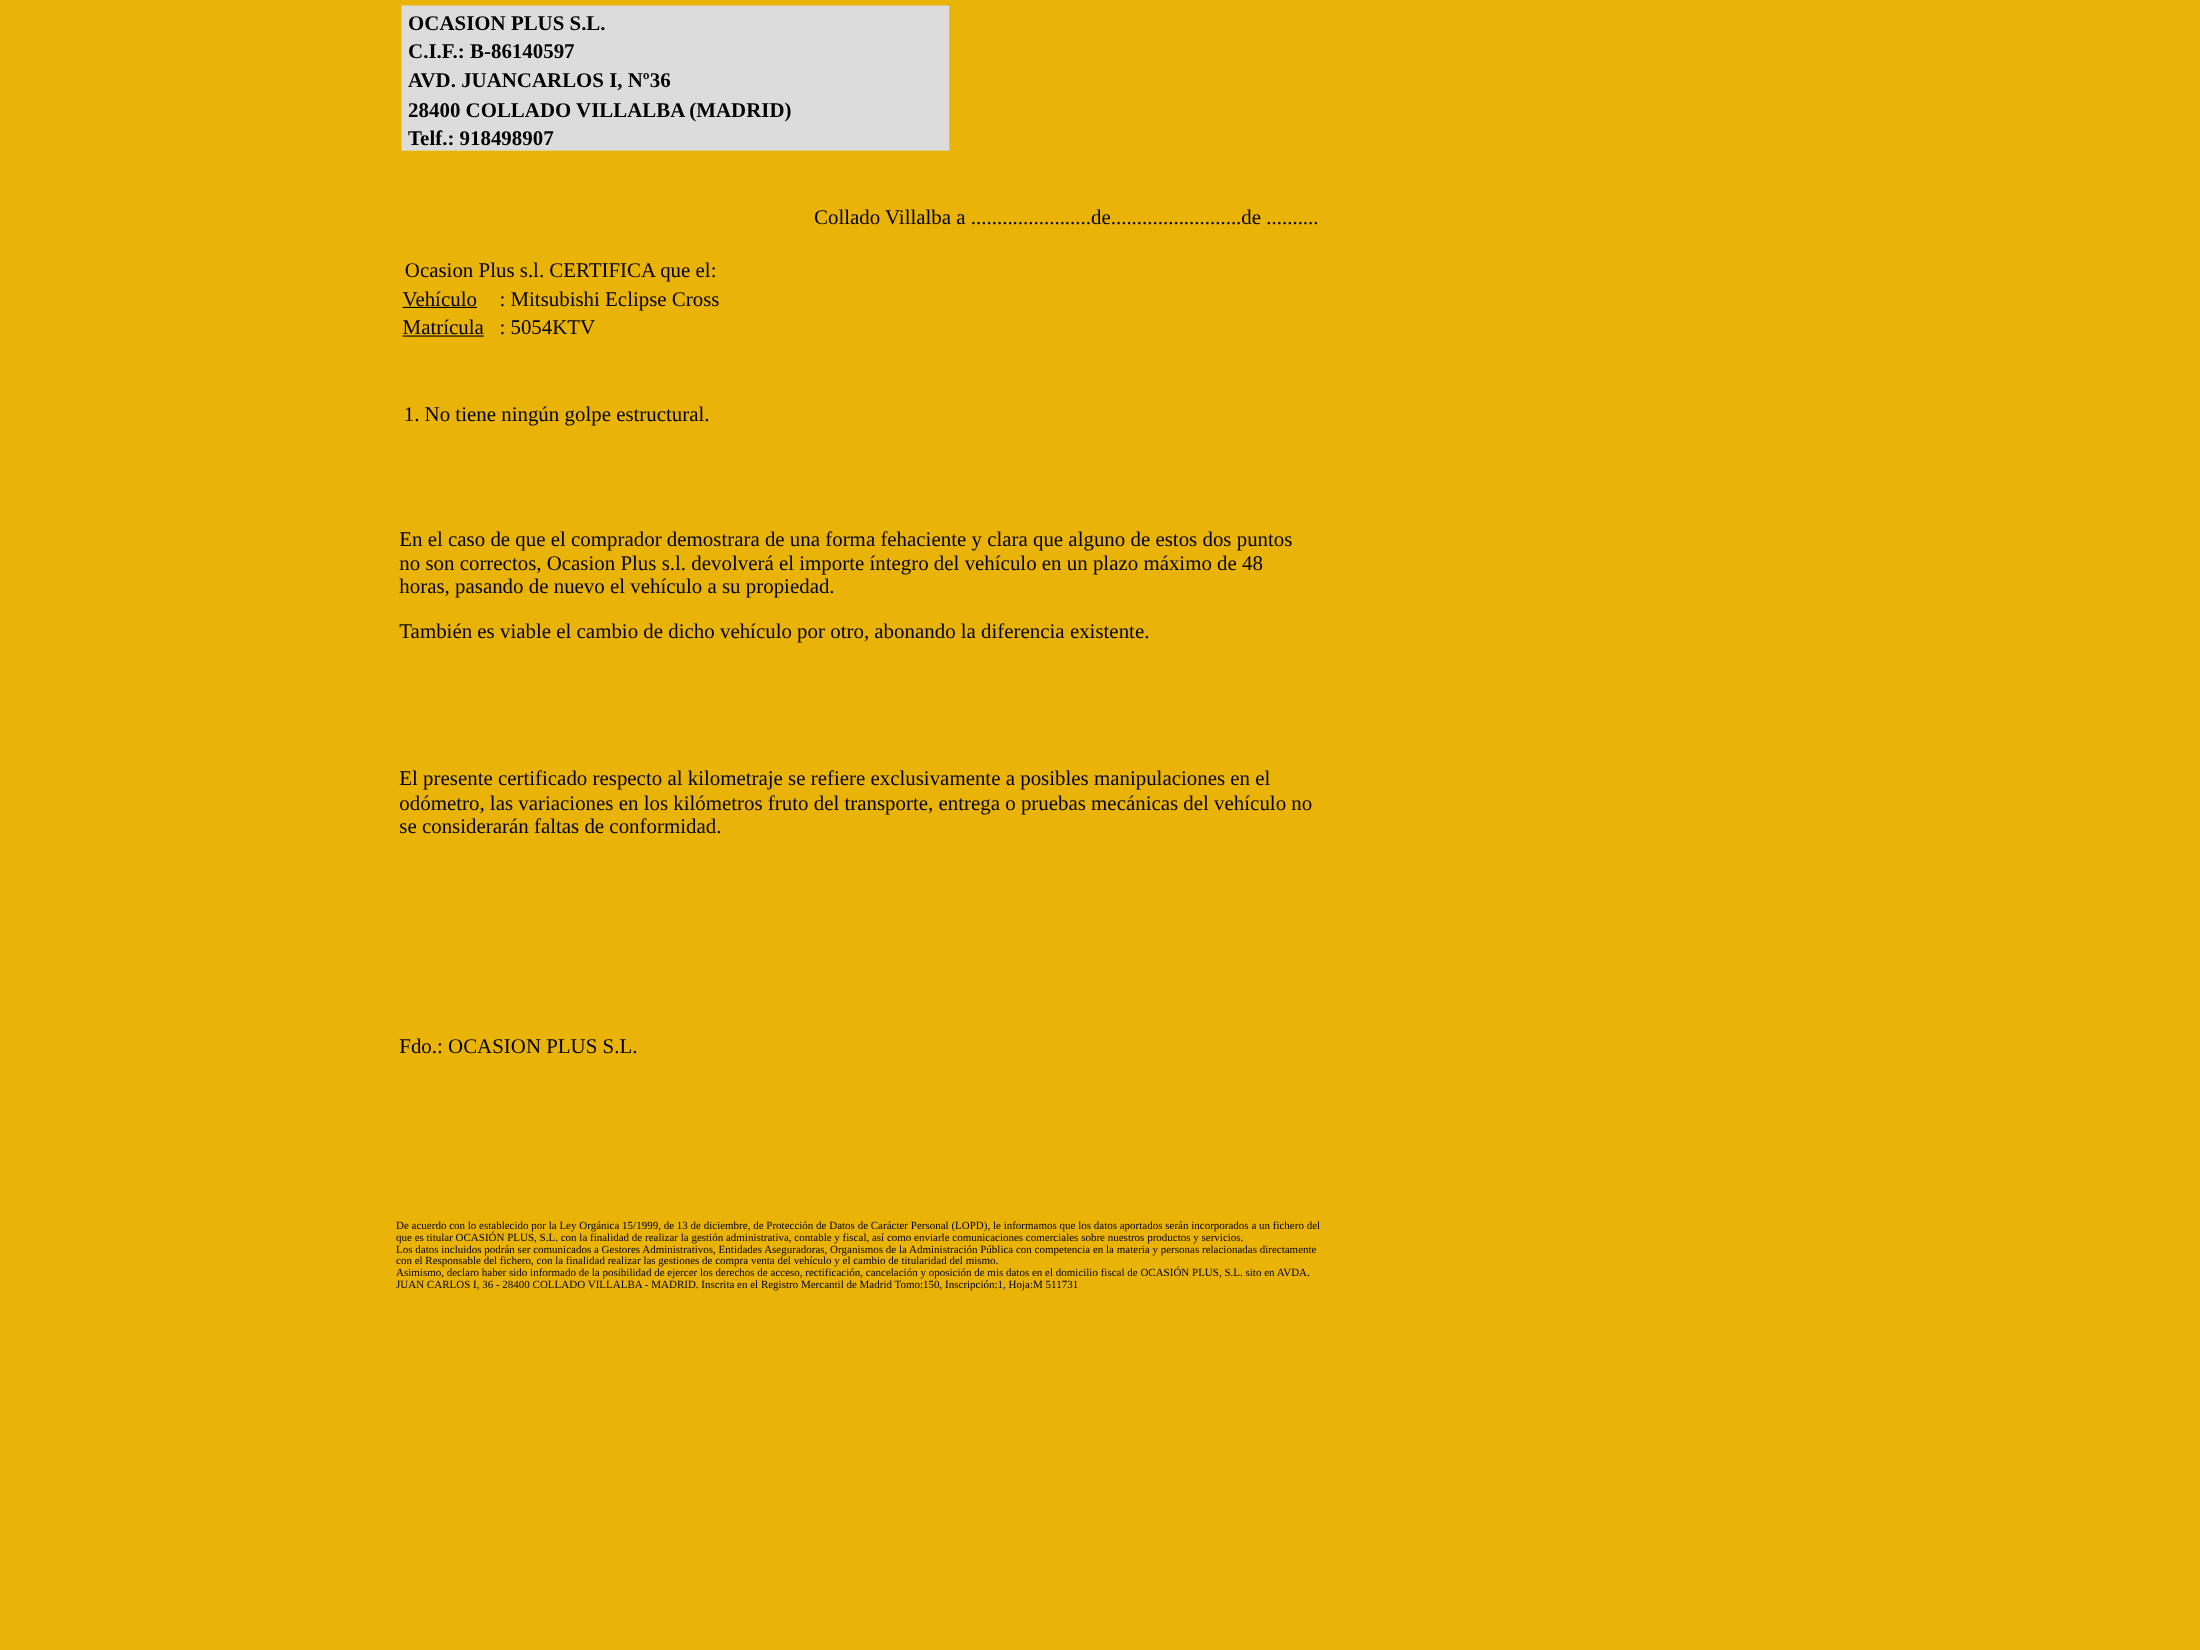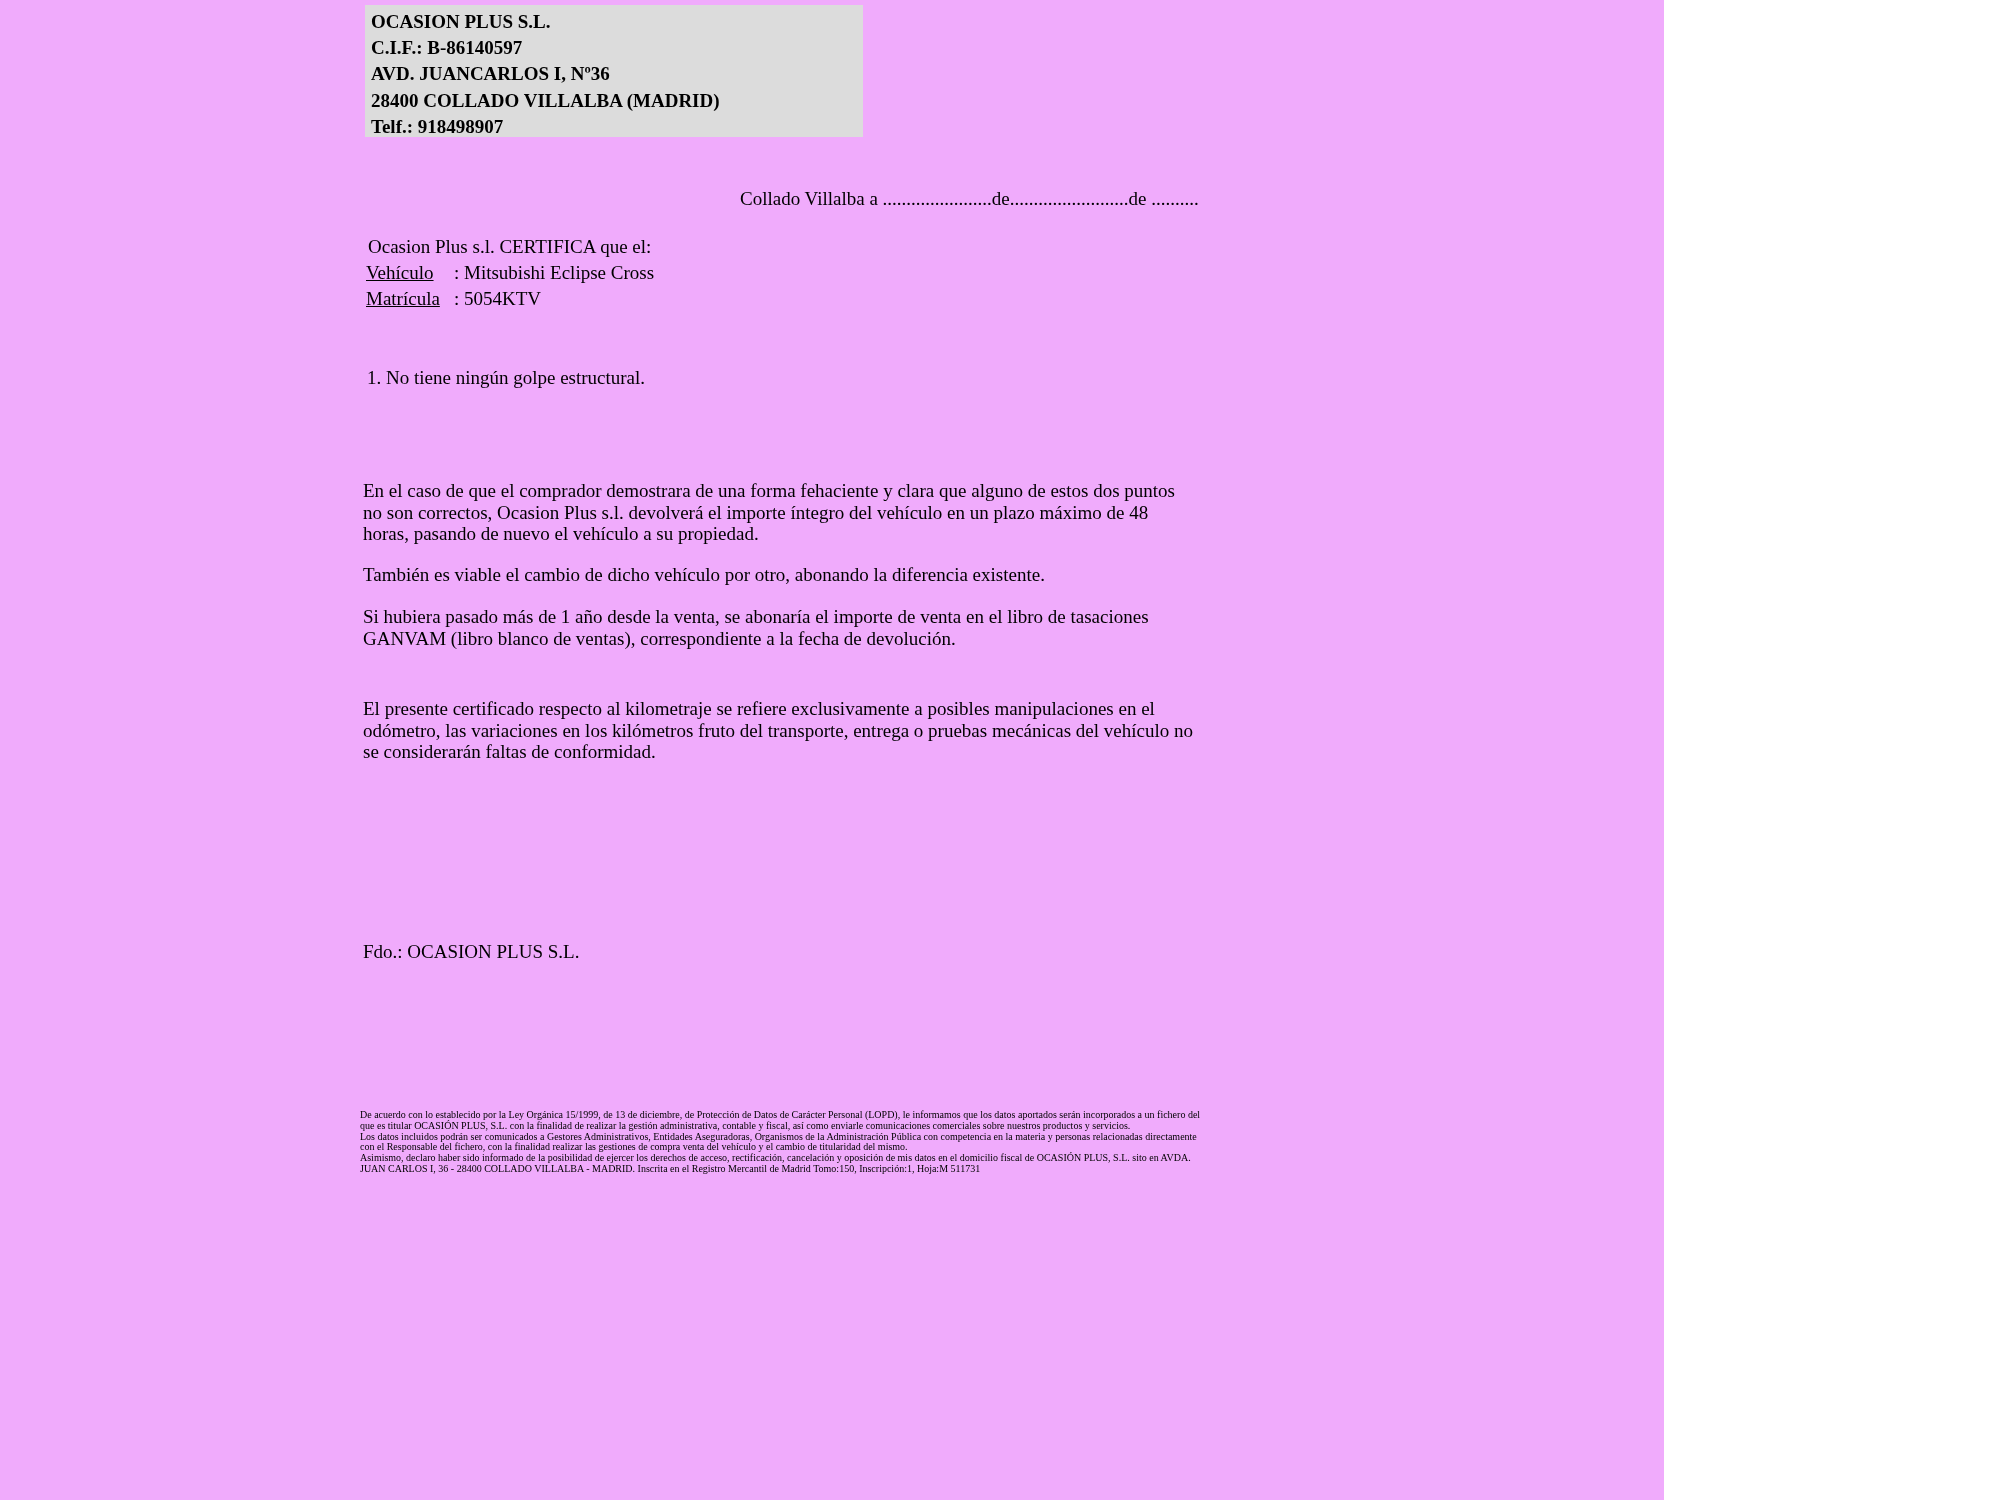--- a/index.html
+++ b/index.html
@@ -7,23 +7,23 @@
   body {
     width: 2000px;
     height: 1500px;
     font-family: "Liberation Serif", "DejaVu Serif", serif;
     color: #000000;
     position: relative;
     overflow: hidden;
   }
   .page {
     position: relative;
-    width: 1664px;
+    width: 2000px;
     height: 1500px;
-    background: #f0abfc;
+    background: #eab308;
     text-decoration: underline;
   }
   .header-block {
     position: absolute;
     left: 365px;
     top: 5px;
     width: 498px;
     height: 132px;
     background: #dcdcdc;
     padding: 4px 8px 0 6px;
@@ -119,21 +119,20 @@
   </div>
 
   <div class="cert-row row-plate">
     <span class="label-box"><span>Matrícula</span></span><span>: 5054KTV</span>
   </div>
 
   <div class="point point-1">1. No tiene ningún golpe estructural.</div>
 
   <div class="para para-1">En el caso de que el comprador demostrara de una forma fehaciente y clara que alguno de estos dos puntos no son correctos, Ocasion Plus s.l. devolverá el importe íntegro del vehículo en un plazo máximo de 48 horas, pasando de nuevo el vehículo a su propiedad.</div>
   <div class="para para-2">También es viable el cambio de dicho vehículo por otro, abonando la diferencia existente.</div>
-  <div class="para para-3">Si hubiera pasado más de 1 año desde la venta, se abonaría el importe de venta en el libro de tasaciones GANVAM (libro blanco de ventas), correspondiente a la fecha de devolución.</div>
   <div class="para para-4">El presente certificado respecto al kilometraje se refiere exclusivamente a posibles manipulaciones en el odómetro, las variaciones en los kilómetros fruto del transporte, entrega o pruebas mecánicas del vehículo no se considerarán faltas de conformidad.</div>
 
   <div class="signature">Fdo.: OCASION PLUS S.L.</div>
 
   <div class="legal">
     <p>De acuerdo con lo establecido por la Ley Orgánica 15/1999, de 13 de diciembre, de Protección de Datos de Carácter Personal (LOPD), le informamos que los datos aportados serán incorporados a un fichero del que es titular OCASIÓN PLUS, S.L. con la finalidad de realizar la gestión administrativa, contable y fiscal, así como enviarle comunicaciones comerciales sobre nuestros productos y servicios.</p>
     <p>Los datos incluidos podrán ser comunicados a Gestores Administrativos, Entidades Aseguradoras, Organismos de la Administración Pública con competencia en la materia y personas relacionadas directamente con el Responsable del fichero, con la finalidad realizar las gestiones de compra venta del vehículo y el cambio de titularidad del mismo.</p>
     <p>Asimismo, declaro haber sido informado de la posibilidad de ejercer los derechos de acceso, rectificación, cancelación y oposición de mis datos en el domicilio fiscal de OCASIÓN PLUS, S.L. sito en AVDA. JUAN CARLOS I, 36 - 28400 COLLADO VILLALBA - MADRID. Inscrita en el Registro Mercantil de Madrid Tomo:150, Inscripción:1, Hoja:M 511731</p>
   </div>
 

